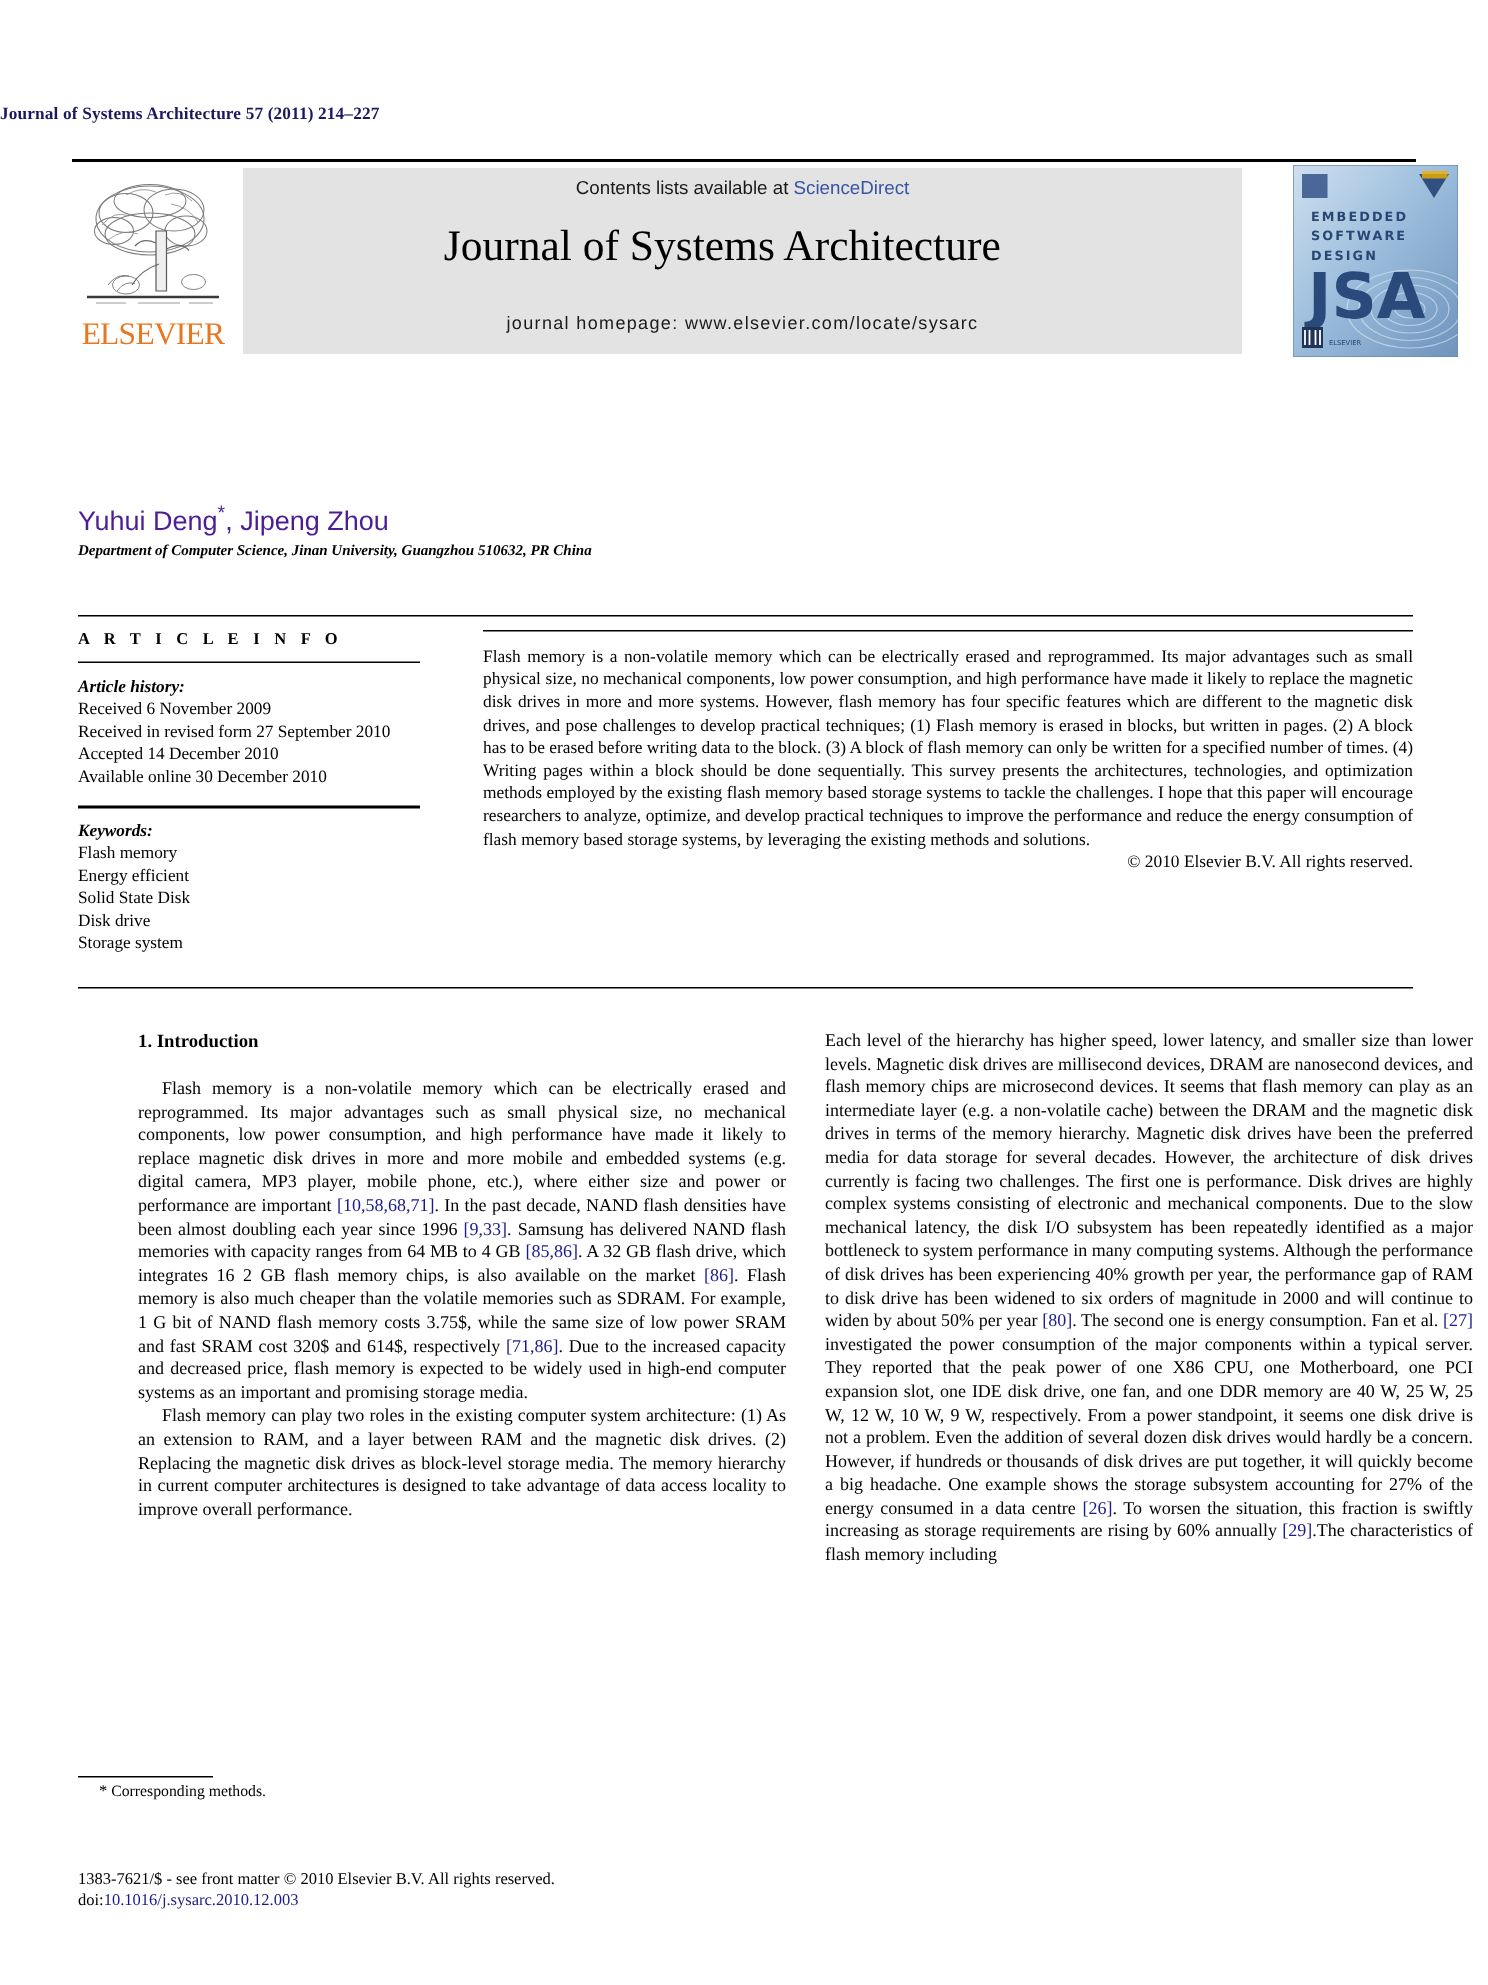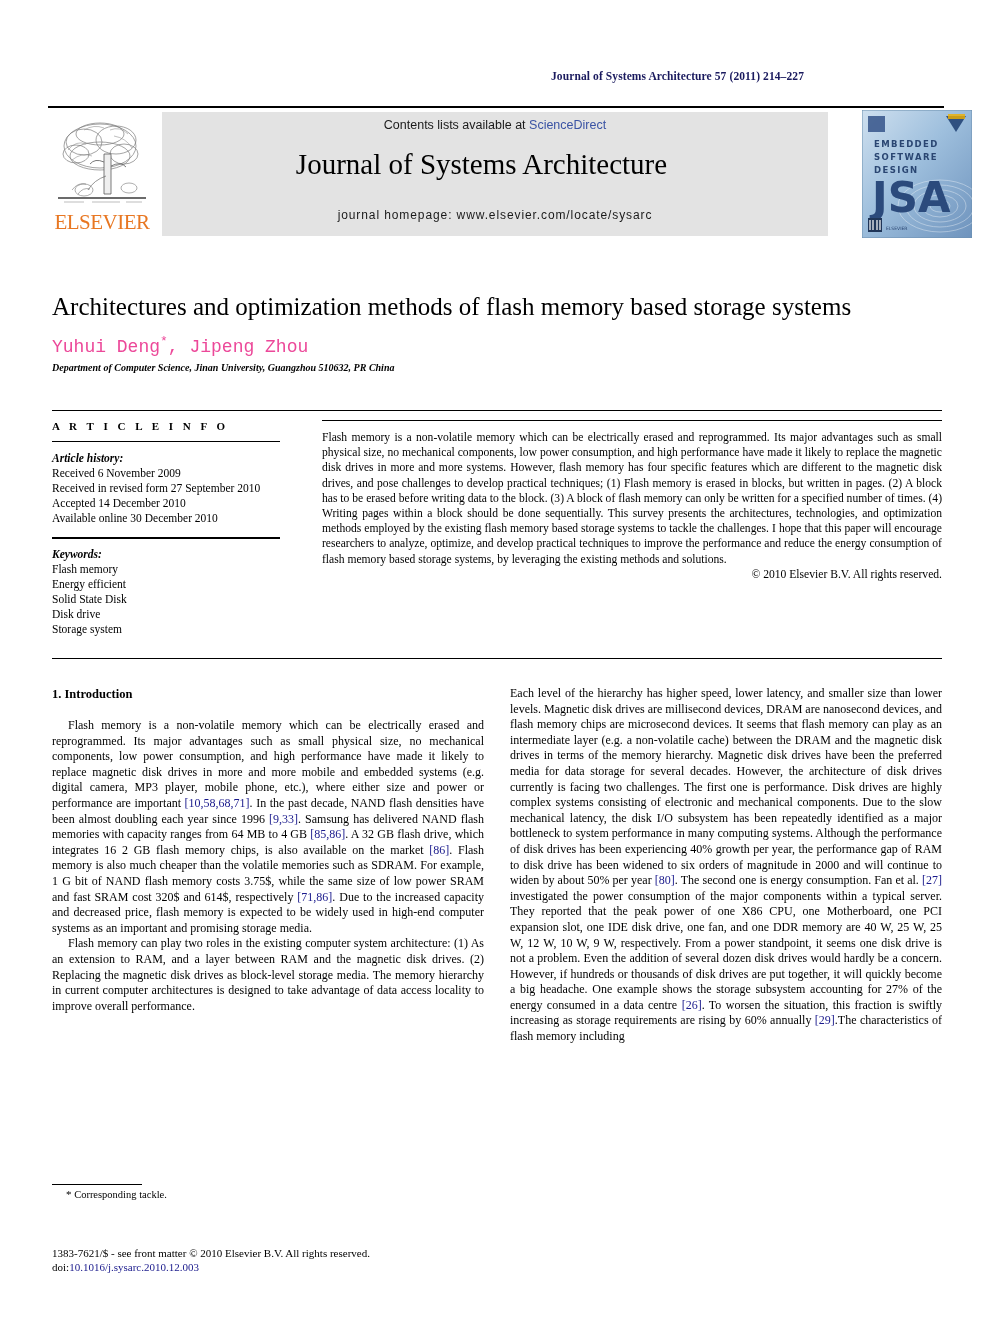--- a/index.html
+++ b/index.html
@@ -21,21 +21,21 @@
     left: 0; top: 0;
     width: 992px;
     height: 1323px;
   }
 
   
   .running-head {
     position: absolute;
     left: 0; top: 70px;
     width: 804px;
-    text-align: right;
+    text-align: left;
     font-family: "Liberation Serif", serif;
     font-weight: bold;
     font-size: 11.5px;
     color: #1a1a5e;
     letter-spacing: 0.1px;
   }
 
   
   .rule-top {
     position: absolute;
@@ -131,23 +131,23 @@
     width: 890px;
     font-family: "Liberation Serif", serif;
     font-size: 25px;
     line-height: 30px;
     color: #000;
   }
   .authors {
     position: absolute;
     left: 52px; top: 334px;
     width: 890px;
-    font-family: Liberation Mono, monospace;
+    font-family: Liberation Sans, sans-serif;
     font-size: 18px;
-    color: #ec4899;
+    color: #4c1d95;
   }
   .authors sup {
     font-size: 13px;
     vertical-align: super;
   }
   .affil {
     position: absolute;
     left: 52px; top: 362px;
     width: 890px;
     font-family: "Liberation Serif", serif;
@@ -228,20 +228,21 @@
   
   .body-col {
     position: absolute;
     top: 686px;
     width: 432px;
     font-family: "Liberation Serif", serif;
     font-size: 12px;
     line-height: 15.6px;
     text-align: justify;
     color: #000;
+    margin-left: 40px;
   }
   .col-left { left: 52px; }
   .col-right { left: 510px; }
 
   .body-col h2 {
     font-family: "Liberation Serif", serif;
     font-size: 12.5px;
     font-weight: bold;
     margin: 0 0 16px 0;
     line-height: 16px;
@@ -379,21 +380,20 @@
           <line x1="8" y1="110" x2="8" y2="120"></line>
           <line x1="11" y1="110" x2="11" y2="120"></line>
           <line x1="15" y1="110" x2="15" y2="120"></line>
           <line x1="18" y1="110" x2="18" y2="120"></line>
         </g>
         <text x="24" y="120" font-family="DejaVu Sans, sans-serif" font-size="4.5" fill="#2a4672">ELSEVIER</text>
       </svg>
     </div>
   </div>
 
-  <div class="title">Architectures and optimization methods of flash memory based storage systems</div>
   <div class="authors">
     <span>Yuhui Deng</span><sup>*</sup><span>, Jipeng Zhou</span>
   </div>
   <div class="affil">Department of Computer Science, Jinan University, Guangzhou 510632, PR China</div>
 
   <div class="hr-wide" style="top:410px"></div>
 
   <div class="info-col">
     <div class="sec-head">A R T I C L E   I N F O</div>
     <div class="hr-thin"></div>
@@ -426,21 +426,21 @@
   </div>
 
   <div class="body-col col-right">
     <p style="text-indent:0">Each level of the hierarchy has higher speed, lower latency, and smaller size than lower levels. Magnetic disk drives are millisecond devices, DRAM are nanosecond devices, and flash memory chips are microsecond devices. It seems that flash memory can play as an intermediate layer (e.g. a non-volatile cache) between the DRAM and the magnetic disk drives in terms of the memory hierarchy. Magnetic disk drives have been the preferred media for data storage for several decades. However, the architecture of disk drives currently is facing two challenges. The first one is performance. Disk drives are highly complex systems consisting of electronic and mechanical components. Due to the slow mechanical latency, the disk I/O subsystem has been repeatedly identified as a major bottleneck to system performance in many computing systems. Although the performance of disk drives has been experiencing 40% growth per year, the performance gap of RAM to disk drive has been widened to six orders of magnitude in 2000 and will continue to widen by about 50% per year <span class="ref">[80]</span>. The second one is energy consumption. Fan et al. <span class="ref">[27]</span> investigated the power consumption of the major components within a typical server. They reported that the peak power of one X86 CPU, one Motherboard, one PCI expansion slot, one IDE disk drive, one fan, and one DDR memory are 40 W, 25 W, 25 W, 12 W, 10 W, 9 W, respectively. From a power standpoint, it seems one disk drive is not a problem. Even the addition of several dozen disk drives would hardly be a concern. However, if hundreds or thousands of disk drives are put together, it will quickly become a big headache. One example shows the storage subsystem accounting for 27% of the energy consumed in a data centre <span class="ref">[26]</span>. To worsen the situation, this fraction is swiftly increasing as storage requirements are rising by 60% annually <span class="ref">[29]</span>.The characteristics of flash memory including</p>
   </div>
 
   <div class="foot-rule"></div>
   <div class="footnote">
     <div class="fn-indent">
       <span class="star">*</span>
-      <span>Corresponding tackle.</span>
+      <span>Corresponding methods.</span>
     </div>
   </div>
 
   <div class="imprint">
     <div>1383-7621/$ - see front matter © 2010 Elsevier B.V. All rights reserved.</div>
     <div><span>doi:</span><span class="doi-link">10.1016/j.sysarc.2010.12.003</span></div>
   </div>
 
 </div>
 

